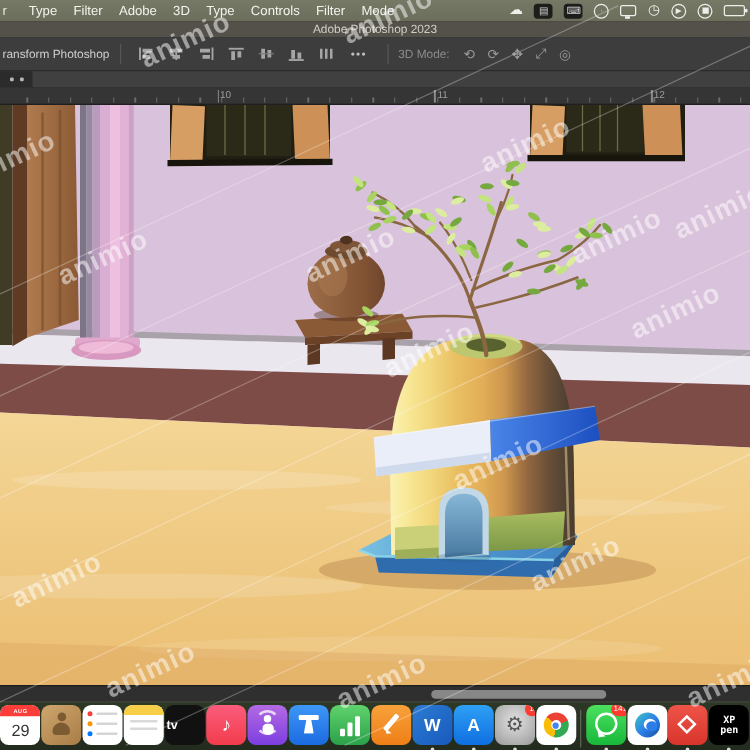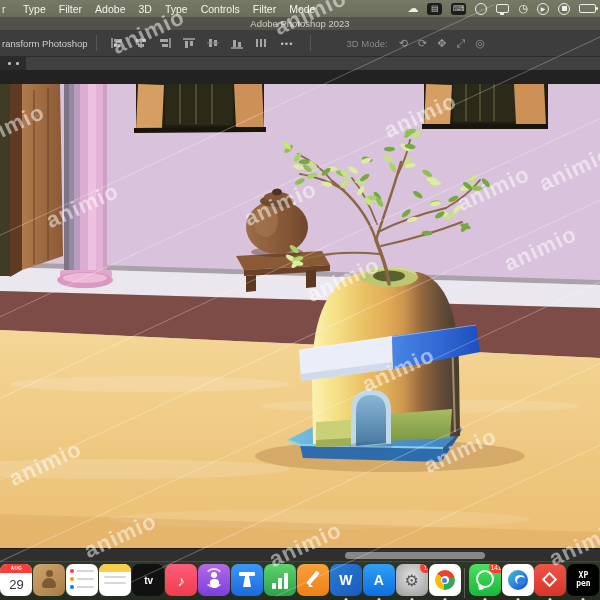--- a/index.html
+++ b/index.html
@@ -34,21 +34,21 @@
     align-items:center; justify-content:center; }
 
   
   .optionsbar { position:absolute; left:0; top:30px; width:600px; height:27px;
     background:#3d3d3d; border-bottom:1px solid #2b2b2b; display:flex;
     align-items:center; color:#cfcfcf; font-size:9.5px; }
   .ob-label { margin-left:2px; white-space:nowrap; }
   .ob-sep { width:1px; height:16px; background:#565656; margin:0 8px; }
   .ai { display:inline-flex; margin:0 4px; opacity:.85; }
   .ob-ellipsis { margin:0 8px; color:#bdbdbd; letter-spacing:1px; }
-  .ob-dim { color:#8a8a8a; margin-right:6px;margin-left:28px; }
+  .ob-dim { color:#8a8a8a; margin-right:6px; }
   .tdic { font-size:11px; color:#9a9a9a; margin:0 5px; }
 
   
   .substrip { position:absolute; left:0; top:57px; width:600px; height:13px; background:#404040; }
   .toolstub { position:absolute; left:0; top:0; width:26px; height:13px; background:#2b2b2b;
     display:flex; align-items:center; justify-content:center; gap:5px; }
   .toolstub i { width:3px; height:3px; background:#b8b8b8; border-radius:1px; }
   .ruler { position:absolute; left:0; top:70px; width:600px; height:14px; background:#353535;
     border-bottom:1px solid #1f1f1f; }
   .ruler .minor { position:absolute; left:0; bottom:1px; width:100%; height:4px;
@@ -93,21 +93,21 @@
   .ic-contacts .person { position:absolute; left:9px; top:6px; width:14px; height:20px; }
   .ic-contacts .person i { position:absolute; left:4px; top:0; width:7px; height:7px; border-radius:50%; background:#7c5a32; }
   .ic-contacts .person b { position:absolute; left:0; top:8px; width:14px; height:10px; border-radius:7px 7px 3px 3px; background:#7c5a32; }
   .ic-rem { background:#fff; padding:5px 4px; }
   .ic-rem .row { display:flex; align-items:center; gap:3px; margin-bottom:4px; }
   .ic-rem .dot { width:4px; height:4px; border-radius:50%; }
   .ic-rem .ln { height:2px; flex:1; background:#d5d5d5; border-radius:1px; }
   .ic-notes { background:#fff; }
   .ic-notes .nt-top { height:8px; background:#f7ce47; }
   .ic-notes .ln { height:2px; background:#d9d9d9; margin:4px 5px 0; border-radius:1px; }
-  .ic-tv { background:#111; color:#fff; display:flex; align-items:center; justify-content:center;
+  .ic-tv { background:#111; color:#fff; display:flex; align-items:center; 
     font-size:10px; font-weight:bold; }
   .ic-tv .apple { font-size:9px; margin-right:1px; }
   .ic-music { background:linear-gradient(#fb5d7c,#f23c4c); color:#fff; display:flex;
     align-items:center; justify-content:center; font-size:15px; }
   .ic-pod { background:linear-gradient(#b36ae2,#7d3ee0); }
   .ic-pod .head { position:absolute; left:13px; top:8px; width:6px; height:6px; border-radius:50%; background:#fff; }
   .ic-pod .body { position:absolute; left:11.5px; top:15px; width:9px; height:9px; border-radius:4px 4px 5px 5px; background:#fff; }
   .ic-pod .arc { position:absolute; left:6px; top:4px; width:20px; height:20px; border:2px solid rgba(255,255,255,.75);
     border-radius:50%; border-top-color:transparent; border-bottom-color:transparent; transform:rotate(90deg); }
   .ic-key { background:linear-gradient(#3e97f7,#1b6ae0); }
@@ -257,20 +257,27 @@
     <span class="tdic">✥</span>
     <span class="tdic">⤢</span>
     <span class="tdic">◎</span>
   </div>
 
   <div class="substrip">
     <span class="toolstub">
         <i></i>
         <i></i>
       </span>
+  </div>
+  <div class="ruler">
+    <div class="minor"></div>
+      <div class="major"></div>
+    <span class="rnum" style="left:176px">10</span>
+    <span class="rnum" style="left:350px">11</span>
+    <span class="rnum" style="left:523px">12</span>
   </div>
 
   <div class="canvas">
     <svg width="600" height="464" viewBox="0 0 600 464">
       <defs>
         <linearGradient id="gDome" x1="0" y1="0" x2="1" y2="0">
           <stop offset="0" stop-color="#faf2b4"></stop>
             <stop offset=".1" stop-color="#f8e795"></stop>
           <stop offset=".22" stop-color="#f2d77d"></stop>
             <stop offset=".36" stop-color="#eabf63"></stop>

